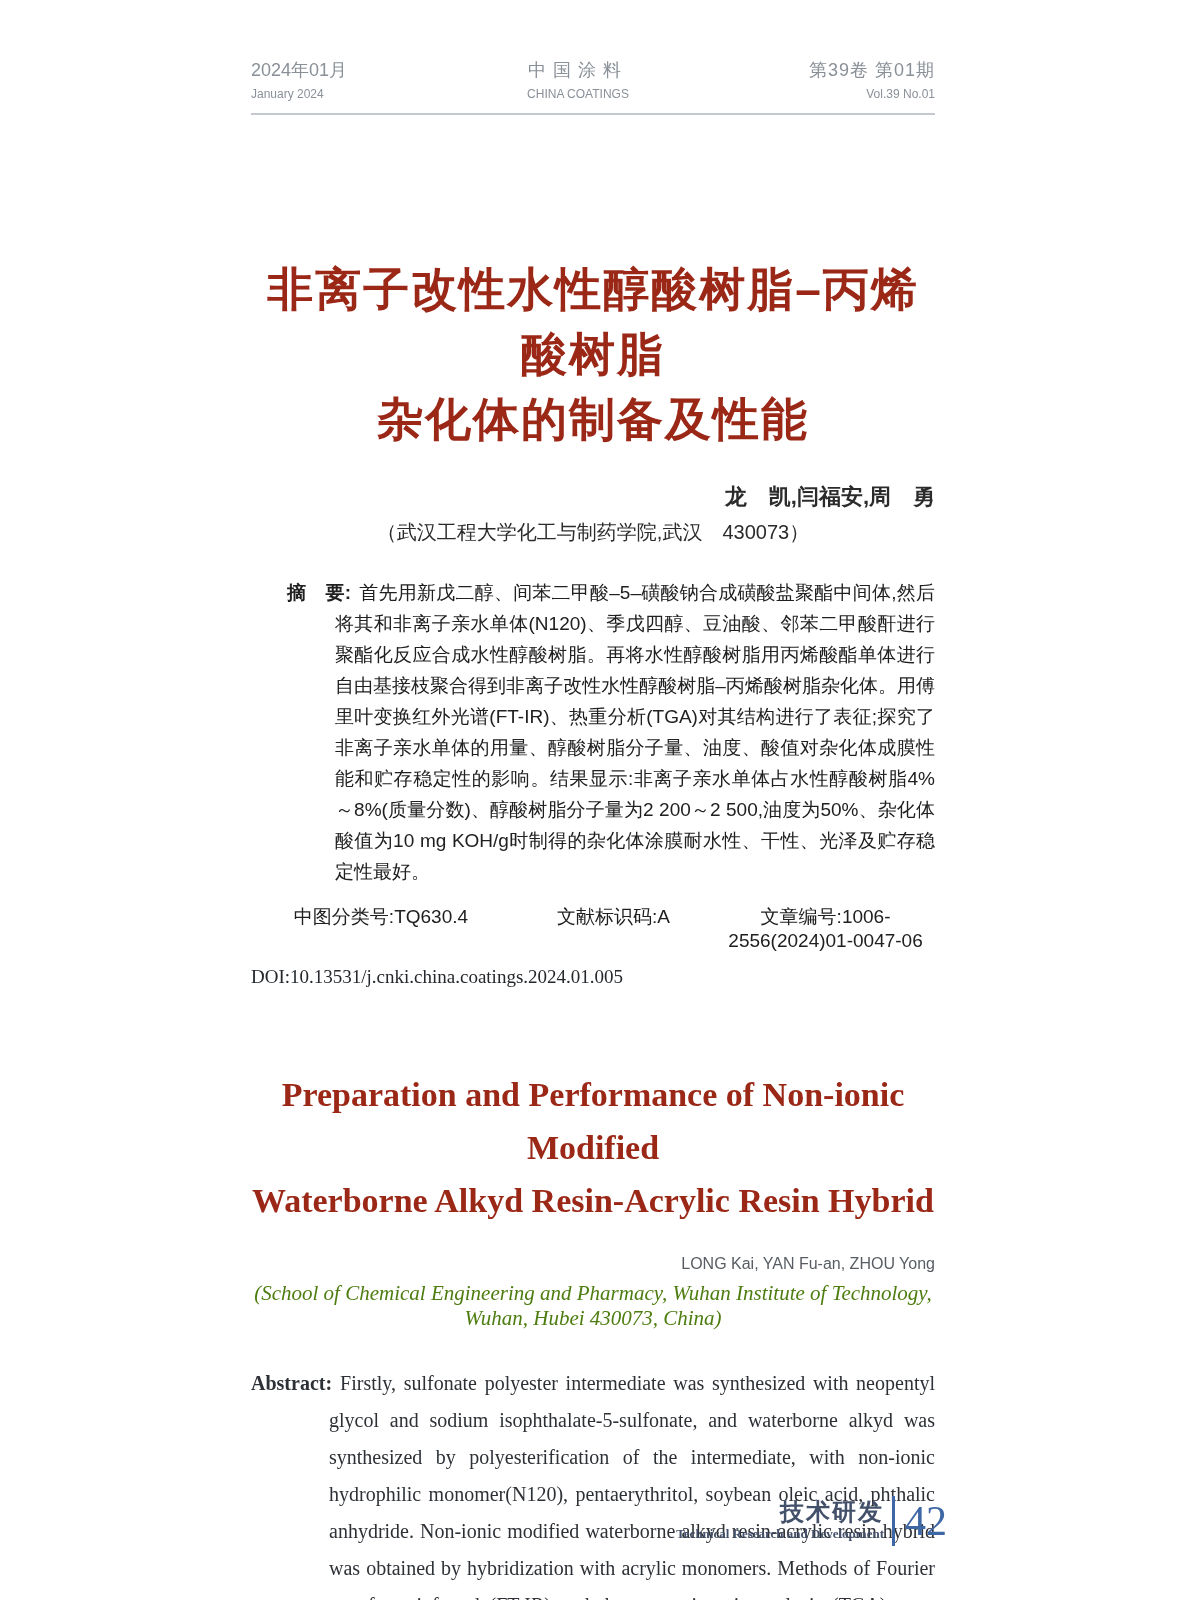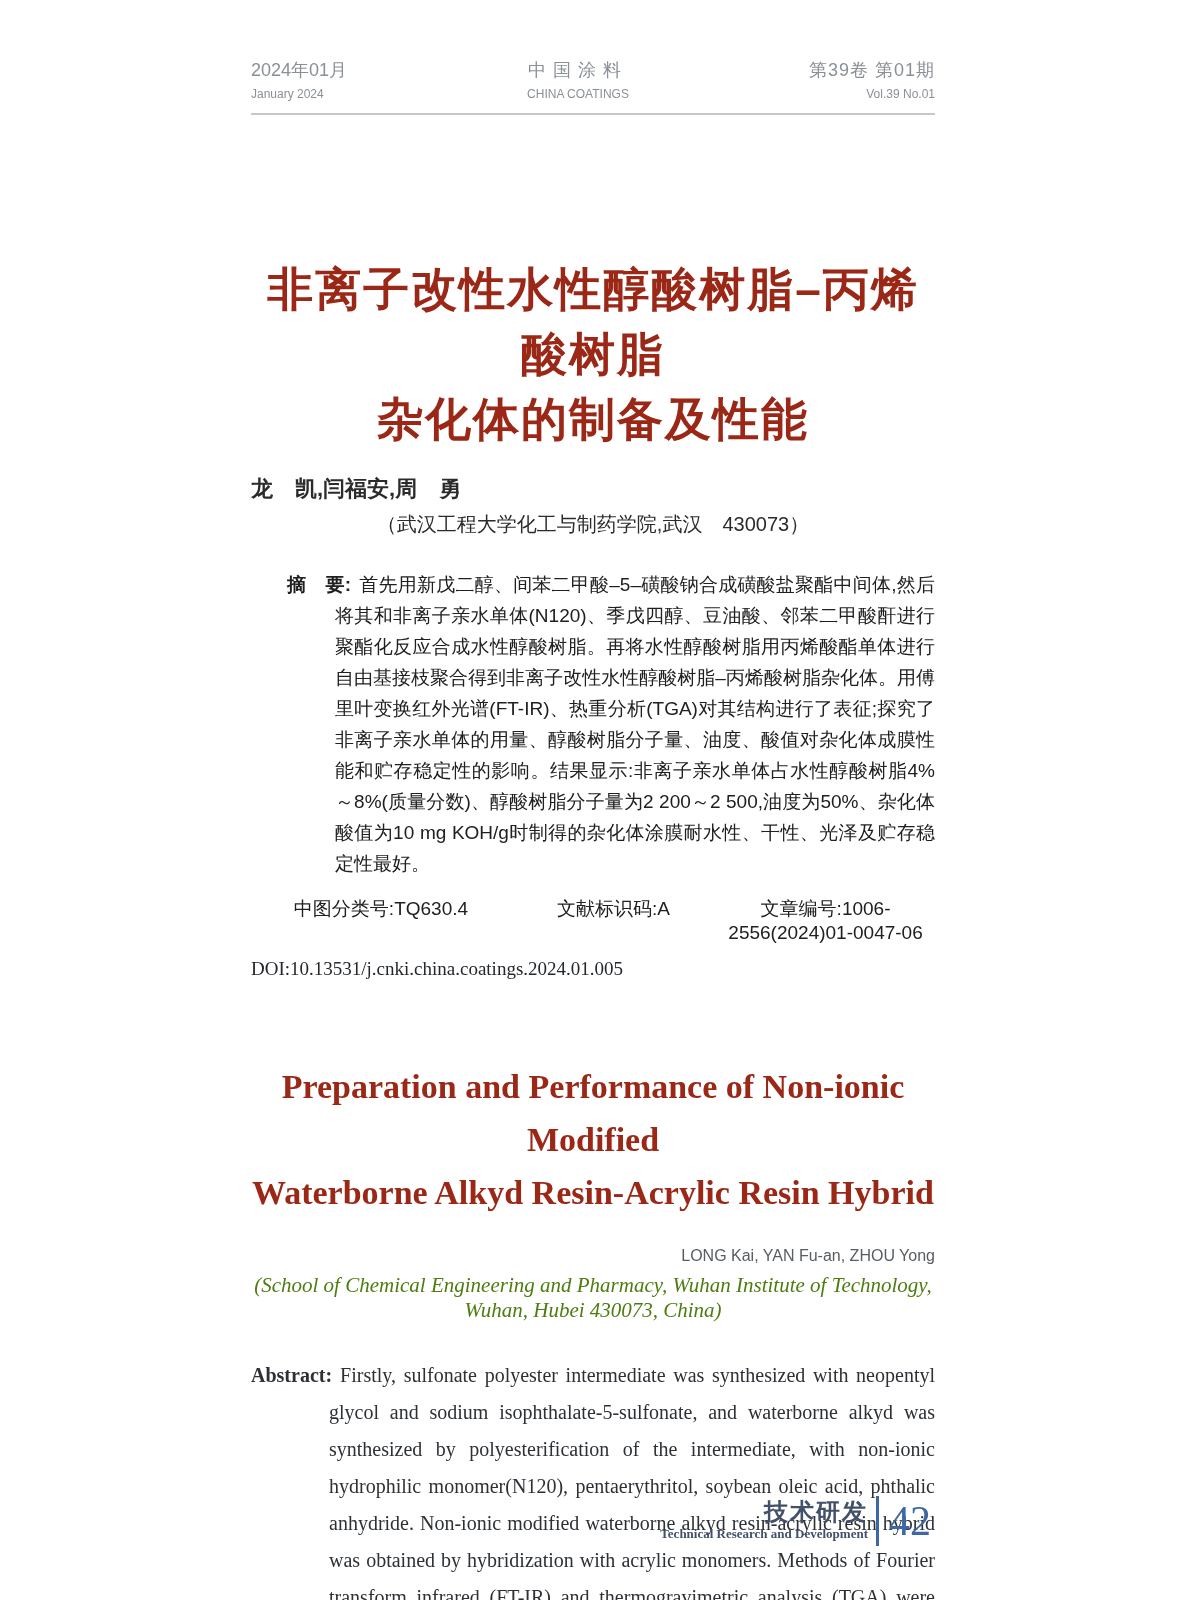--- a/index.html
+++ b/index.html
@@ -34,21 +34,21 @@
   .title-zh {
     margin-top: 142px;
     text-align: center;
     color: #9b2817;
     font-weight: 900;
     font-size: 46px;
     line-height: 65px;
     letter-spacing: 2px;
   }
   .authors-zh {
-    margin-top: 22px; text-align: left;
+    margin-top: 30px; text-align: right;
     font-size: 22px; font-weight: bold; color: #2b2b2b;
   }
   .affil-zh {
     margin-top: 7px; text-align: center;
     font-size: 20px; color: #2b2b2b;
   }
 
   
   .abs-zh {
     margin-top: 31px;
@@ -98,21 +98,21 @@
     font-size: 20px; line-height: 37px;
     text-align: justify;
     padding-left: 78px;
     color: #2d3136;
   }
   .abs-en .lbl { font-weight: bold; margin-left: -78px; margin-right: 8px; }
 
   
   .badge {
     position: absolute;
-    right: 138px; top: 1496px;
+    right: 122px; top: 1496px;
     display: flex; align-items: center;
   }
   .badge-text { text-align: right; color: #43506a; }
   .badge-zh { font-size: 24px; font-weight: bold; letter-spacing: 2px; line-height: 26px; }
   .badge-en { font-family: "Liberation Serif", serif; font-weight: bold; font-size: 13px; line-height: 18px; }
   .badge-bar { width: 3px; height: 50px; background: #3e67a6; margin: 0 10px 0 8px; }
   .badge-page { font-family: "Liberation Serif", serif; font-size: 42px; color: #3e67a6; line-height: 44px; }
 </style>
 </head>
 <body>

